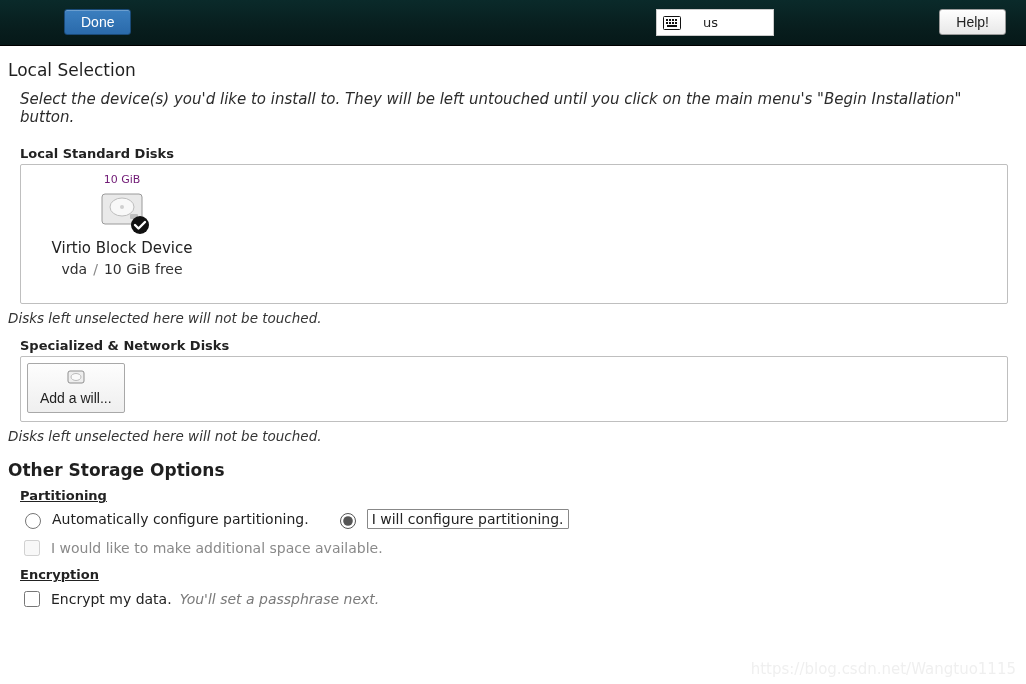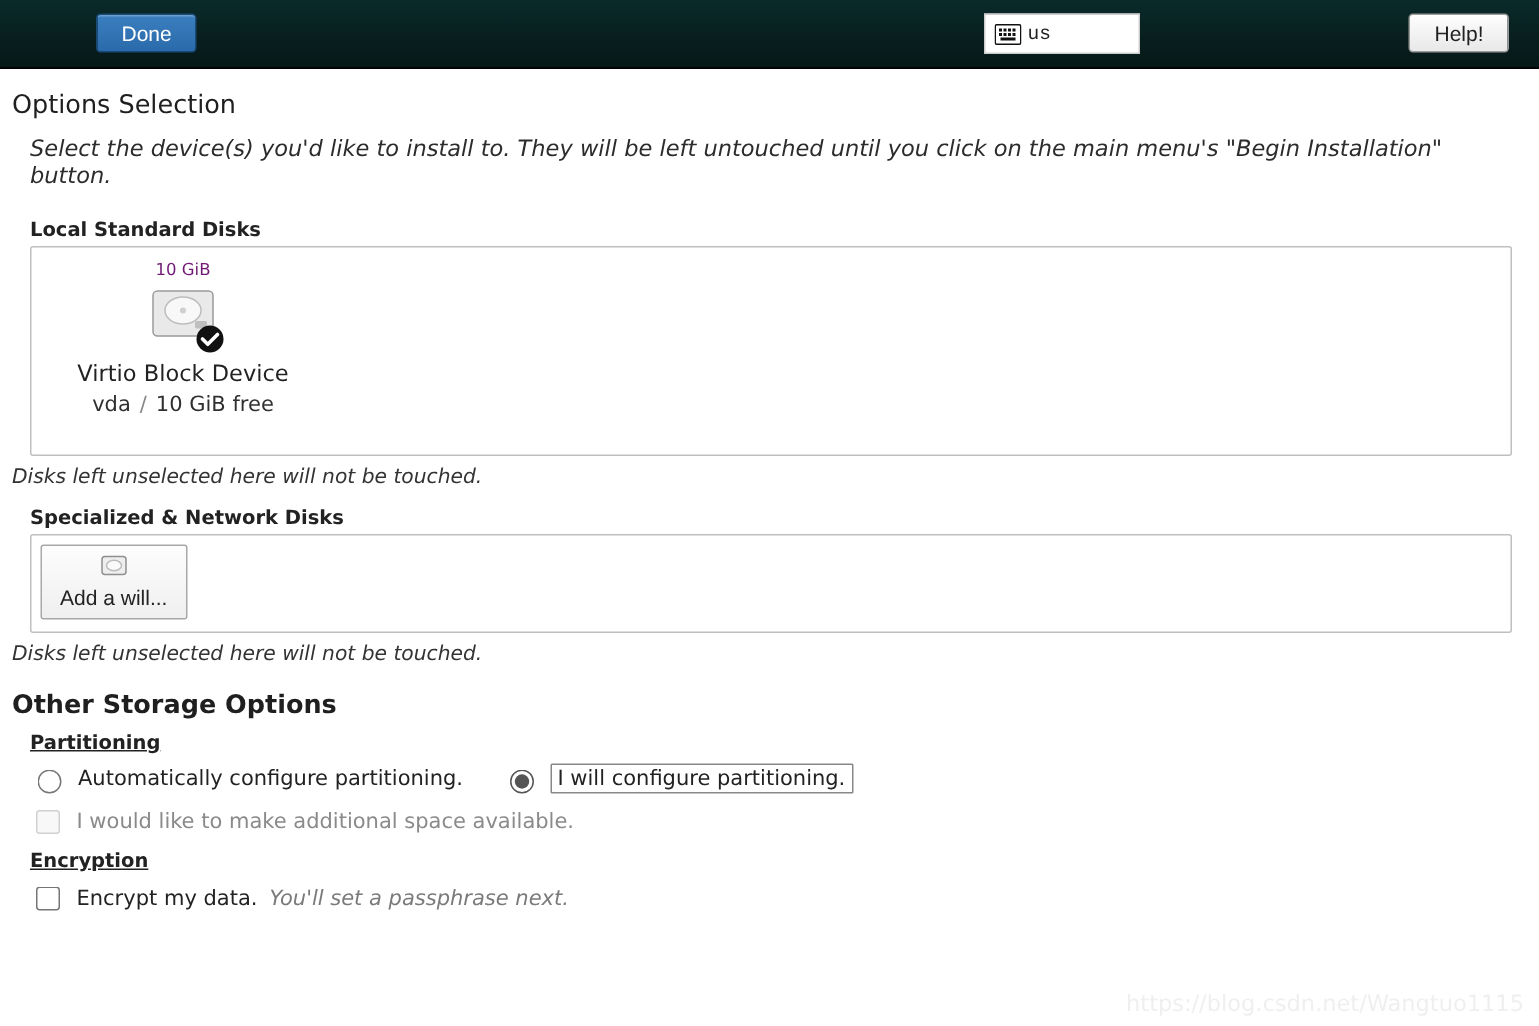--- a/index.html
+++ b/index.html
@@ -6,22 +6,22 @@
   html, body { margin:0; padding:0; width:1026px; height:684px; font-family: "DejaVu Sans","Cantarell","Segoe UI",sans-serif; background:#000; color:#222; font-size:14px; }
 
   
   .topbar { height:46px; background:linear-gradient(#0a2a2a,#081e1e 60%,#061818); position:relative; border-bottom:1px solid #000;}
   .done-btn { position:absolute; left:20px; top:9px; height:26px; padding:2px 16px; font-size:14px; color:#fff;
     background:linear-gradient(#3b7fbf,#2a6aab); border:1px solid #1a4a78; border-radius:3px; cursor:pointer;
     box-shadow: inset 0 1px rgba(255,255,255,0.25); margin-left: 44px; }
   .help-btn { position:absolute; right:20px; top:9px; height:26px; padding:2px 16px; font-size:14px; color:#222;
     background:linear-gradient(#fefefe,#e8e8e8); border:1px solid #9a9a9a; border-radius:3px; cursor:pointer;
     box-shadow: inset 0 1px rgba(255,255,255,0.6);}
-  .kb-box { position:absolute; left:656px; top:9px; width:104px; height:27px; background:#fff; border:1px solid #ccc;
-    display:flex; align-items:center; padding:0 6px; gap:4px;font-family:Liberation Mono, monospace; }
+  .kb-box { position:absolute; left:656px; top:9px; width:118px; height:27px; background:#fff; border:1px solid #ccc;
+    display:flex; align-items:center; padding:0 6px; gap:22px; }
   .kb-icon svg { display:block; }
   .kb-label { font-size:13px; color:#222; }
 
   
   .content { background:#fff; height:638px; padding:8px 8px 0 8px; overflow:hidden; position:relative;}
   .h1 { font-size:17px; color:#1f1f1f; margin:6px 0 10px 0; font-weight:400;}
   .desc { font-size:15px; color:#2c2c2c; margin:0 0 20px 12px;font-style:italic; }
   .sub-h { font-size:13px; font-weight:bold; color:#222; margin:6px 0 3px 12px; }
 
   .disk-box { margin:0 10px 0 12px; border:1px solid #bfbfbf; border-radius:2px; padding:8px 8px 8px 8px; min-height:140px;}
@@ -73,21 +73,21 @@
         <rect x="4" y="9" width="10" height="2" fill="#111"></rect>
       </svg>
     </span>
     <span class="kb-label">us</span>
   </div>
 
   <button class="help-btn">Help!</button>
 </div>
 
 <div class="content">
-  <div class="h1">Options Selection</div>
+  <div class="h1">Local Selection</div>
   <div class="desc">Select the device(s) you'd like to install to.  They will be left untouched until you click on the main menu's "Begin Installation" button.</div>
 
   <div class="sub-h">Local Standard Disks</div>
   <div class="disk-box">
     <div class="disk-item">
       <div class="disk-size">10 GiB</div>
       <div class="hdd-wrap">
         <svg width="44" height="34" viewBox="0 0 44 34">
           <rect x="2" y="2" width="40" height="30" rx="3" fill="#e9e9e9" stroke="#9a9a9a"></rect>
           <ellipse cx="22" cy="15" rx="12" ry="9" fill="#f8f8f8" stroke="#bdbdbd"></ellipse>

